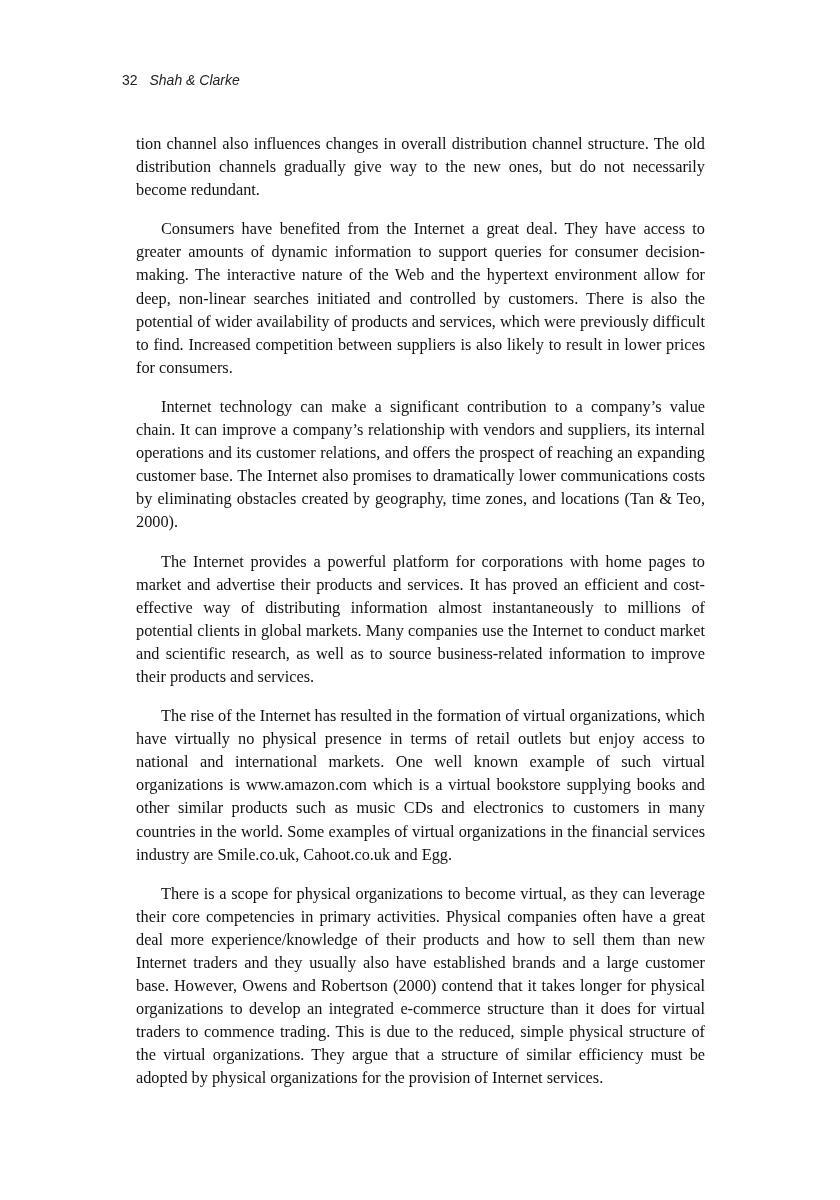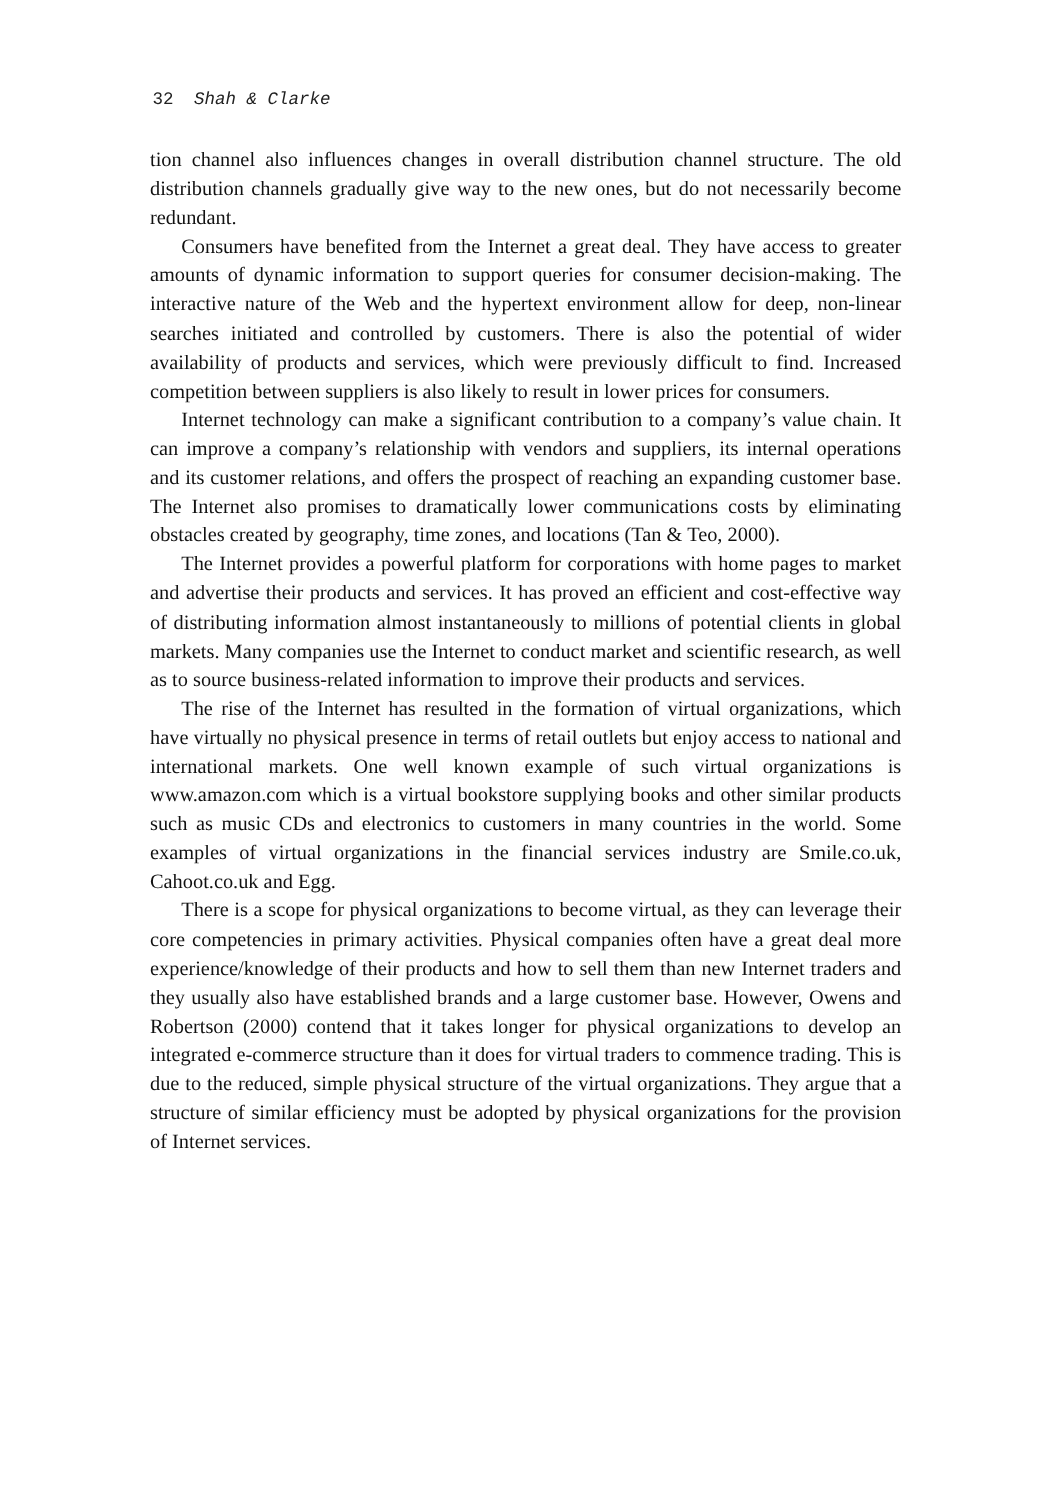--- a/index.html
+++ b/index.html
@@ -1,29 +1,29 @@
 <!DOCTYPE html>
 <html><head>
 <meta charset="utf-8">
 <style>
   html, body { margin: 0; padding: 0; background: #ffffff; }
   body { width: 840px; height: 1200px; position: relative; overflow: hidden; }
   .page { position: absolute; left: 0; top: 0; width: 840px; height: 1200px; background: #ffffff; }
   .running-head {
     position: absolute; left: 122px; top: 72px;
-    font-family: Liberation Mono, monospace; font-size: 14px; color: #222;
+    font-family: Liberation Sans, sans-serif; font-size: 14px; color: #222;
   }
   .running-head .pg { margin-right: 8px; }
   .running-head .auth { font-style: italic; }
   .body-text {
     position: absolute; left: 120px; top: 116px; width: 601px;
     font-family: "Liberation Serif", serif; font-size: 16.3px; line-height: 23.1px;
     color: #111; text-align: justify;
   }
-  .body-text p { margin: 0; font-family: Liberation Serif, serif; }
+  .body-text p { margin: 16px; font-family: Liberation Serif, serif; }
   .body-text p.indent { text-indent: 25px; }
   .footer {
     position: absolute; left: 120px; top: 1082px; width: 604px;
     font-family: "Liberation Serif", serif; font-size: 11.4px; line-height: 15px; color: #222;
   }
 </style>
 </head>
 <body>
 
 <div class="page">

